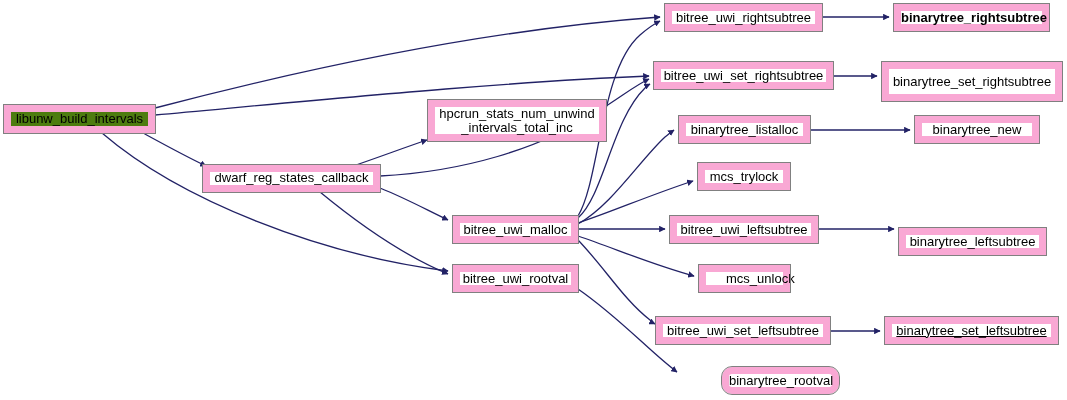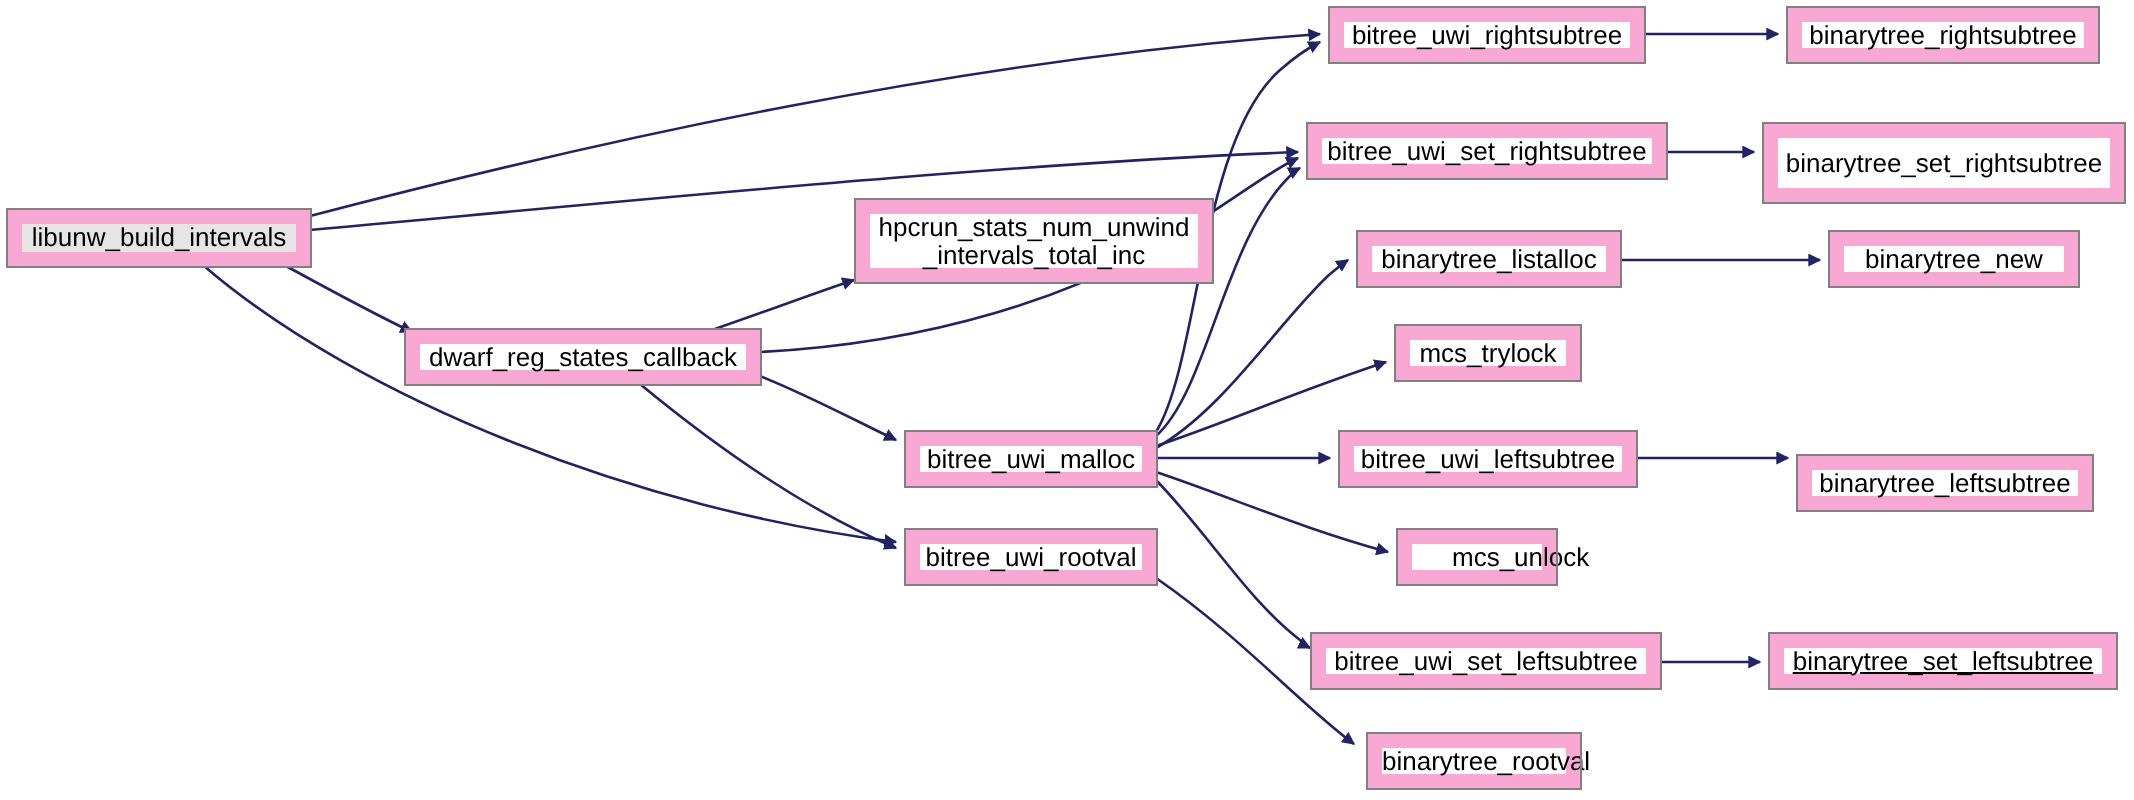--- a/index.html
+++ b/index.html
@@ -34,21 +34,21 @@
     font-size: 13px;
     line-height: 14px;
     display: flex;
     align-items: center;
     justify-content: center;
     text-align: center;
     white-space: pre;
     z-index: 5;
   }
   .node.highlight {
-    background: #e5e5e5;
+    background: #4d7c0f;
   }
   .node .label {
     display: block;
     width: 100%;
     padding: 0 4px;
   }
 </style>
 </head>
 <body>
 
@@ -78,32 +78,32 @@
         <path d="M578,289 C620,318 650,352 677,372" fill="none" stroke="#222266" stroke-width="1.3" marker-end="url(#arrowhead)"></path>
         <path d="M822,17 L889,17" fill="none" stroke="#222266" stroke-width="1.3" marker-end="url(#arrowhead)"></path>
         <path d="M833,76 L877,76" fill="none" stroke="#222266" stroke-width="1.3" marker-end="url(#arrowhead)"></path>
         <path d="M810,130 L910,130" fill="none" stroke="#222266" stroke-width="1.3" marker-end="url(#arrowhead)"></path>
         <path d="M818,229 L894,229" fill="none" stroke="#222266" stroke-width="1.3" marker-end="url(#arrowhead)"></path>
         <path d="M830,331 L880,331" fill="none" stroke="#222266" stroke-width="1.3" marker-end="url(#arrowhead)"></path>
       </g>
   </svg>
   <div id="node-layer">
       <div class="node highlight" style="left: 4px; top: 105px; width: 151px; height: 28px;"><span class="label">libunw_build_intervals</span></div>
-      <div class="node" style="left: 203px; top: 165px; width: 177px; height: 27px;"><span class="label">dwarf_reg_states_callback</span></div>
+      <div class="node" style="left: 203px; top: 165px; width: 177px; height: 27px; align-items: flex-end;"><span class="label">dwarf_reg_states_callback</span></div>
       <div class="node" style="left: 428px; top: 100px; width: 178px; height: 41px;"><span class="label">hpcrun_stats_num_unwind
 _intervals_total_inc</span></div>
       <div class="node" style="left: 453px; top: 216px; width: 125px; height: 27px;"><span class="label">bitree_uwi_malloc</span></div>
       <div class="node" style="left: 453px; top: 265px; width: 125px; height: 27px;"><span class="label">bitree_uwi_rootval</span></div>
       <div class="node" style="left: 665px; top: 4px; width: 157px; height: 27px;"><span class="label">bitree_uwi_rightsubtree</span></div>
       <div class="node" style="left: 654px; top: 62px; width: 179px; height: 27px; text-align: center;"><span class="label">bitree_uwi_set_rightsubtree</span></div>
       <div class="node" style="left: 679px; top: 116px; width: 131px; height: 27px;"><span class="label">binarytree_listalloc</span></div>
       <div class="node" style="left: 698px; top: 163px; width: 92px; height: 27px;"><span class="label">mcs_trylock</span></div>
       <div class="node" style="left: 670px; top: 216px; width: 148px; height: 27px;"><span class="label">bitree_uwi_leftsubtree</span></div>
-      <div class="node" style="left: 699px; top: 265px; width: 79px; height: 27px; padding-left: 20px;"><span class="label">mcs_unlock</span></div>
+      <div class="node" style="left: 699px; top: 265px; width: 91px; height: 27px; padding-left: 20px;"><span class="label">mcs_unlock</span></div>
       <div class="node" style="left: 656px; top: 317px; width: 174px; height: 27px;"><span class="label">bitree_uwi_set_leftsubtree</span></div>
-      <div class="node" style="left: 684px; top: 367px; width: 106px; height: 27px;"><span class="label">binarytree_rootval</span></div>
-      <div class="node" style="left: 894px; top: 4px; width: 155px; height: 27px;"><span class="label">binarytree_rightsubtree</span></div>
+      <div class="node" style="left: 722px; top: 367px; width: 117px; height: 27px; border-radius: 10px;"><span class="label">binarytree_rootval</span></div>
+      <div class="node" style="left: 894px; top: 4px; width: 155px; height: 27px; font-weight: bold;"><span class="label">binarytree_rightsubtree</span></div>
       <div class="node" style="left: 882px; top: 62px; width: 180px; height: 39px;"><span class="label">binarytree_set_rightsubtree</span></div>
       <div class="node" style="left: 915px; top: 116px; width: 124px; height: 27px;"><span class="label">binarytree_new</span></div>
       <div class="node" style="left: 899px; top: 228px; width: 147px; height: 27px;"><span class="label">binarytree_leftsubtree</span></div>
       <div class="node" style="left: 885px; top: 317px; width: 173px; height: 27px; text-decoration: underline;"><span class="label">binarytree_set_leftsubtree</span></div>
     </div>
 </div>
 
 </body></html>

